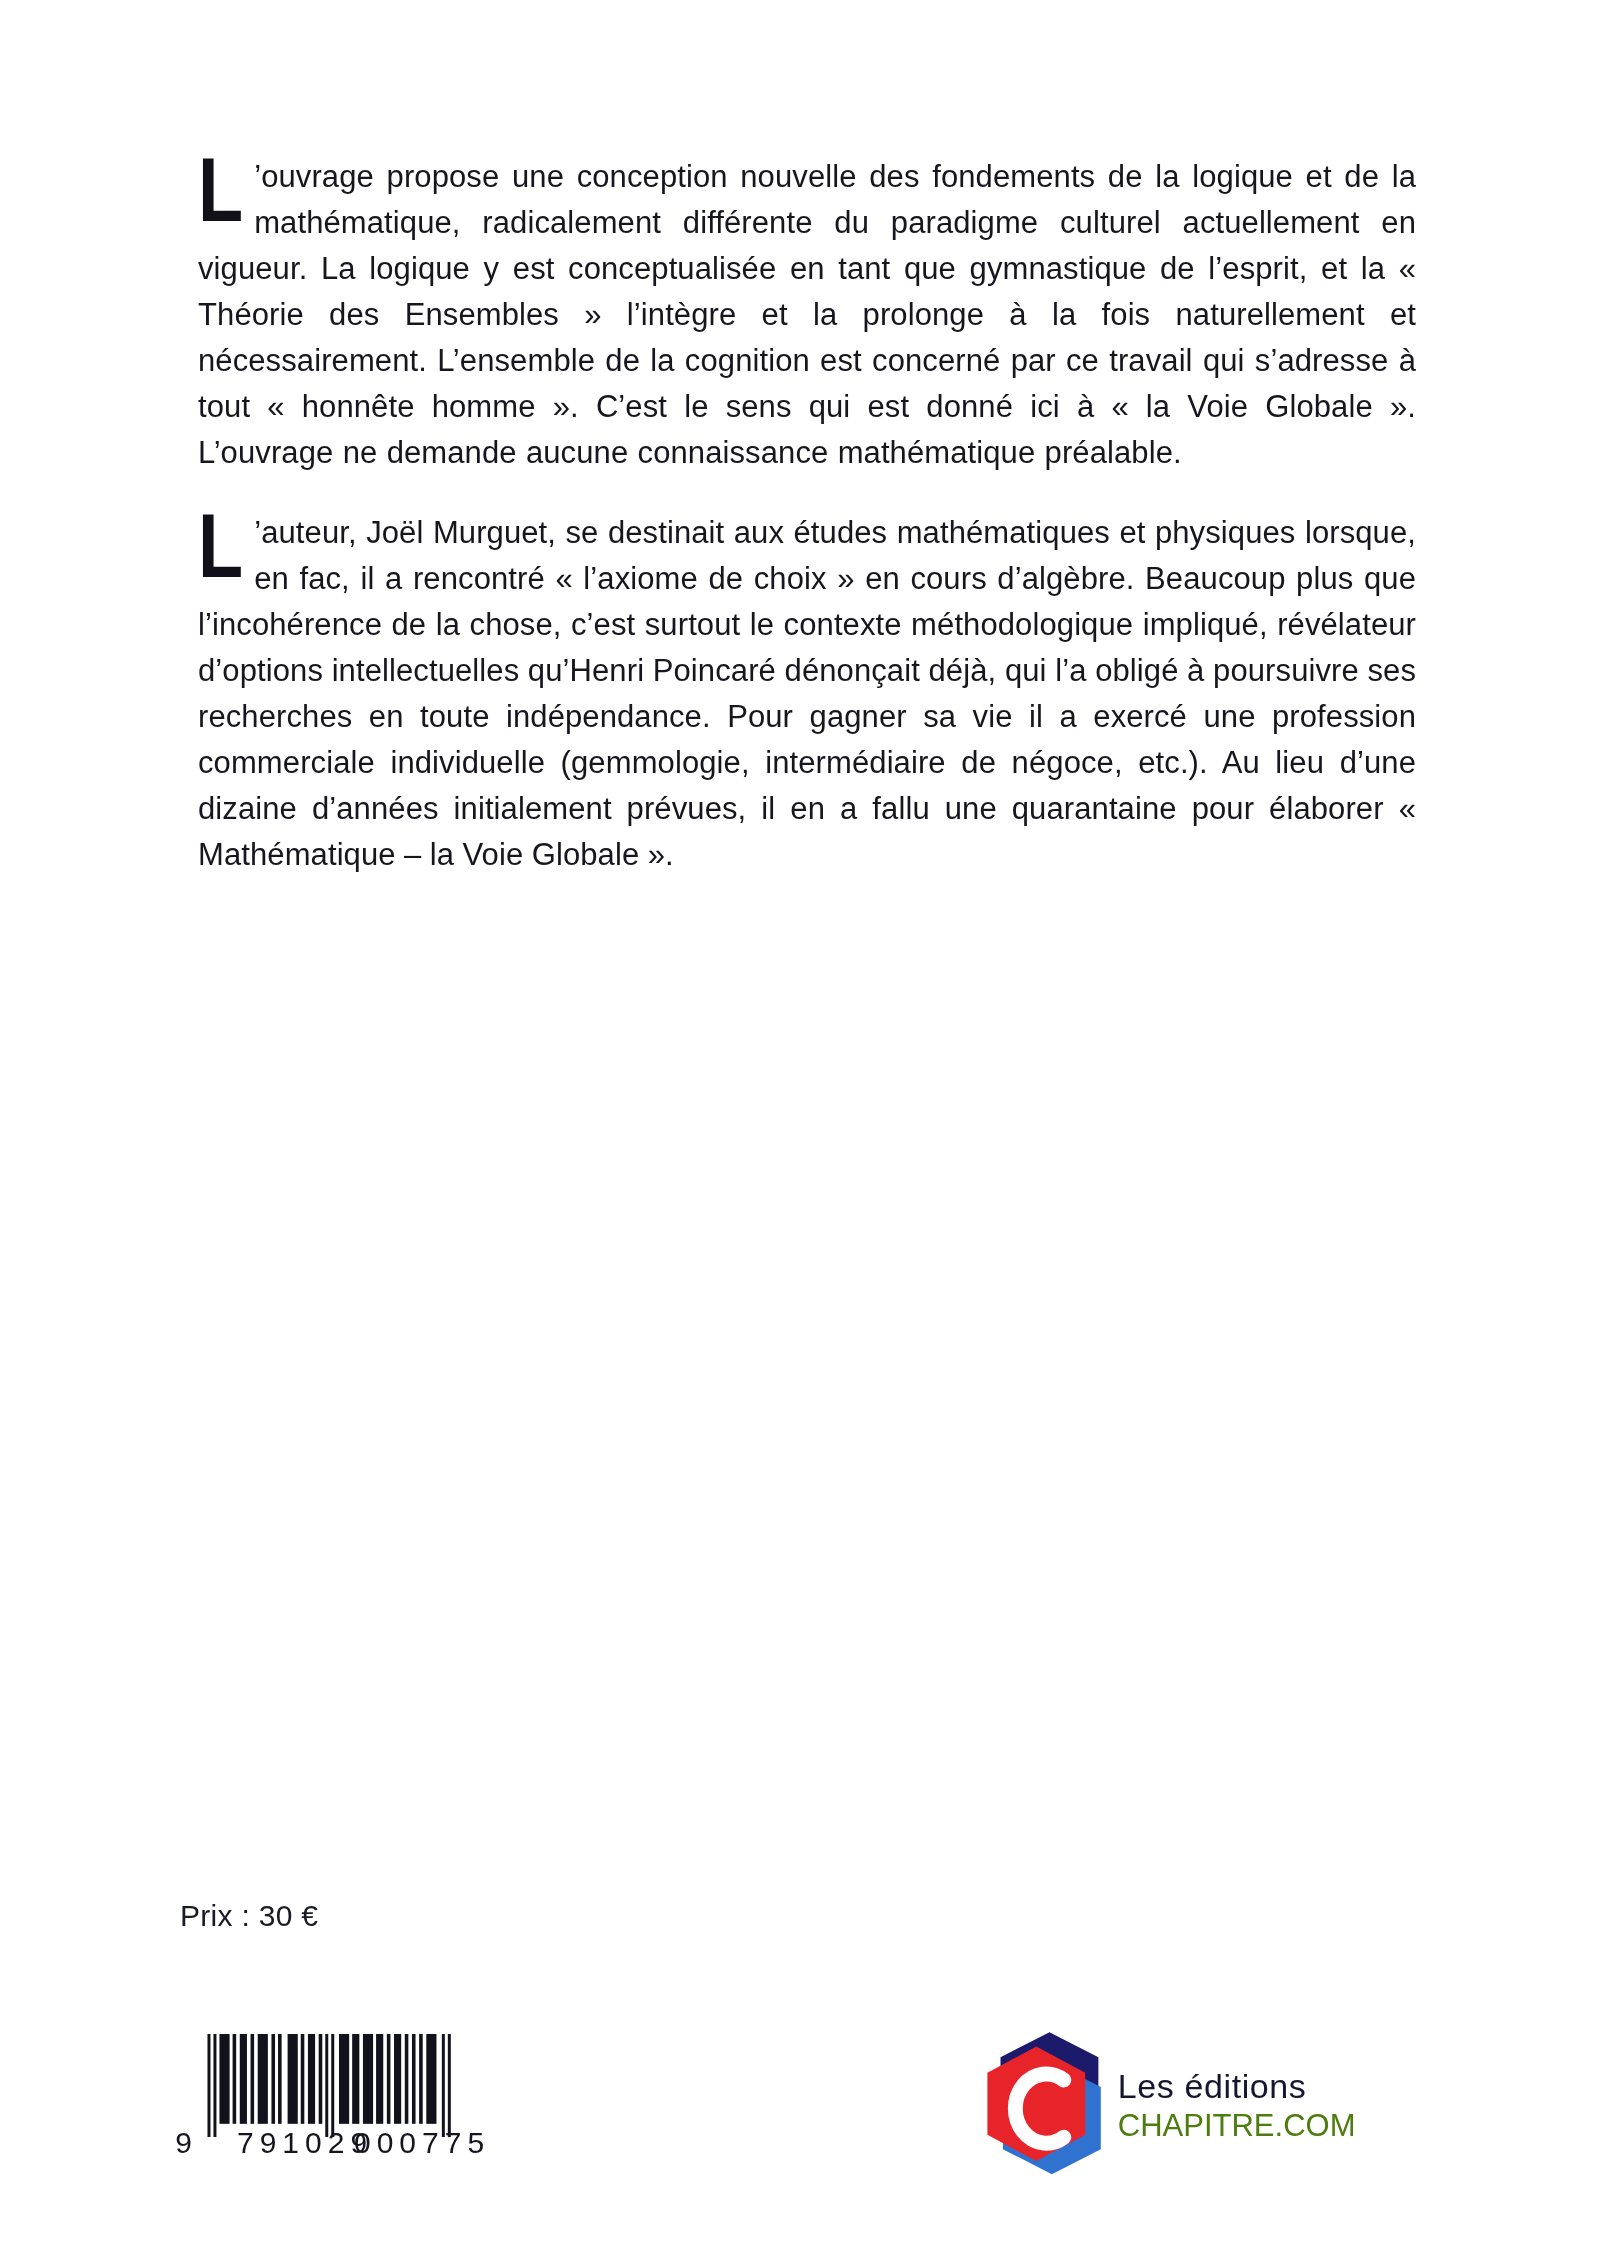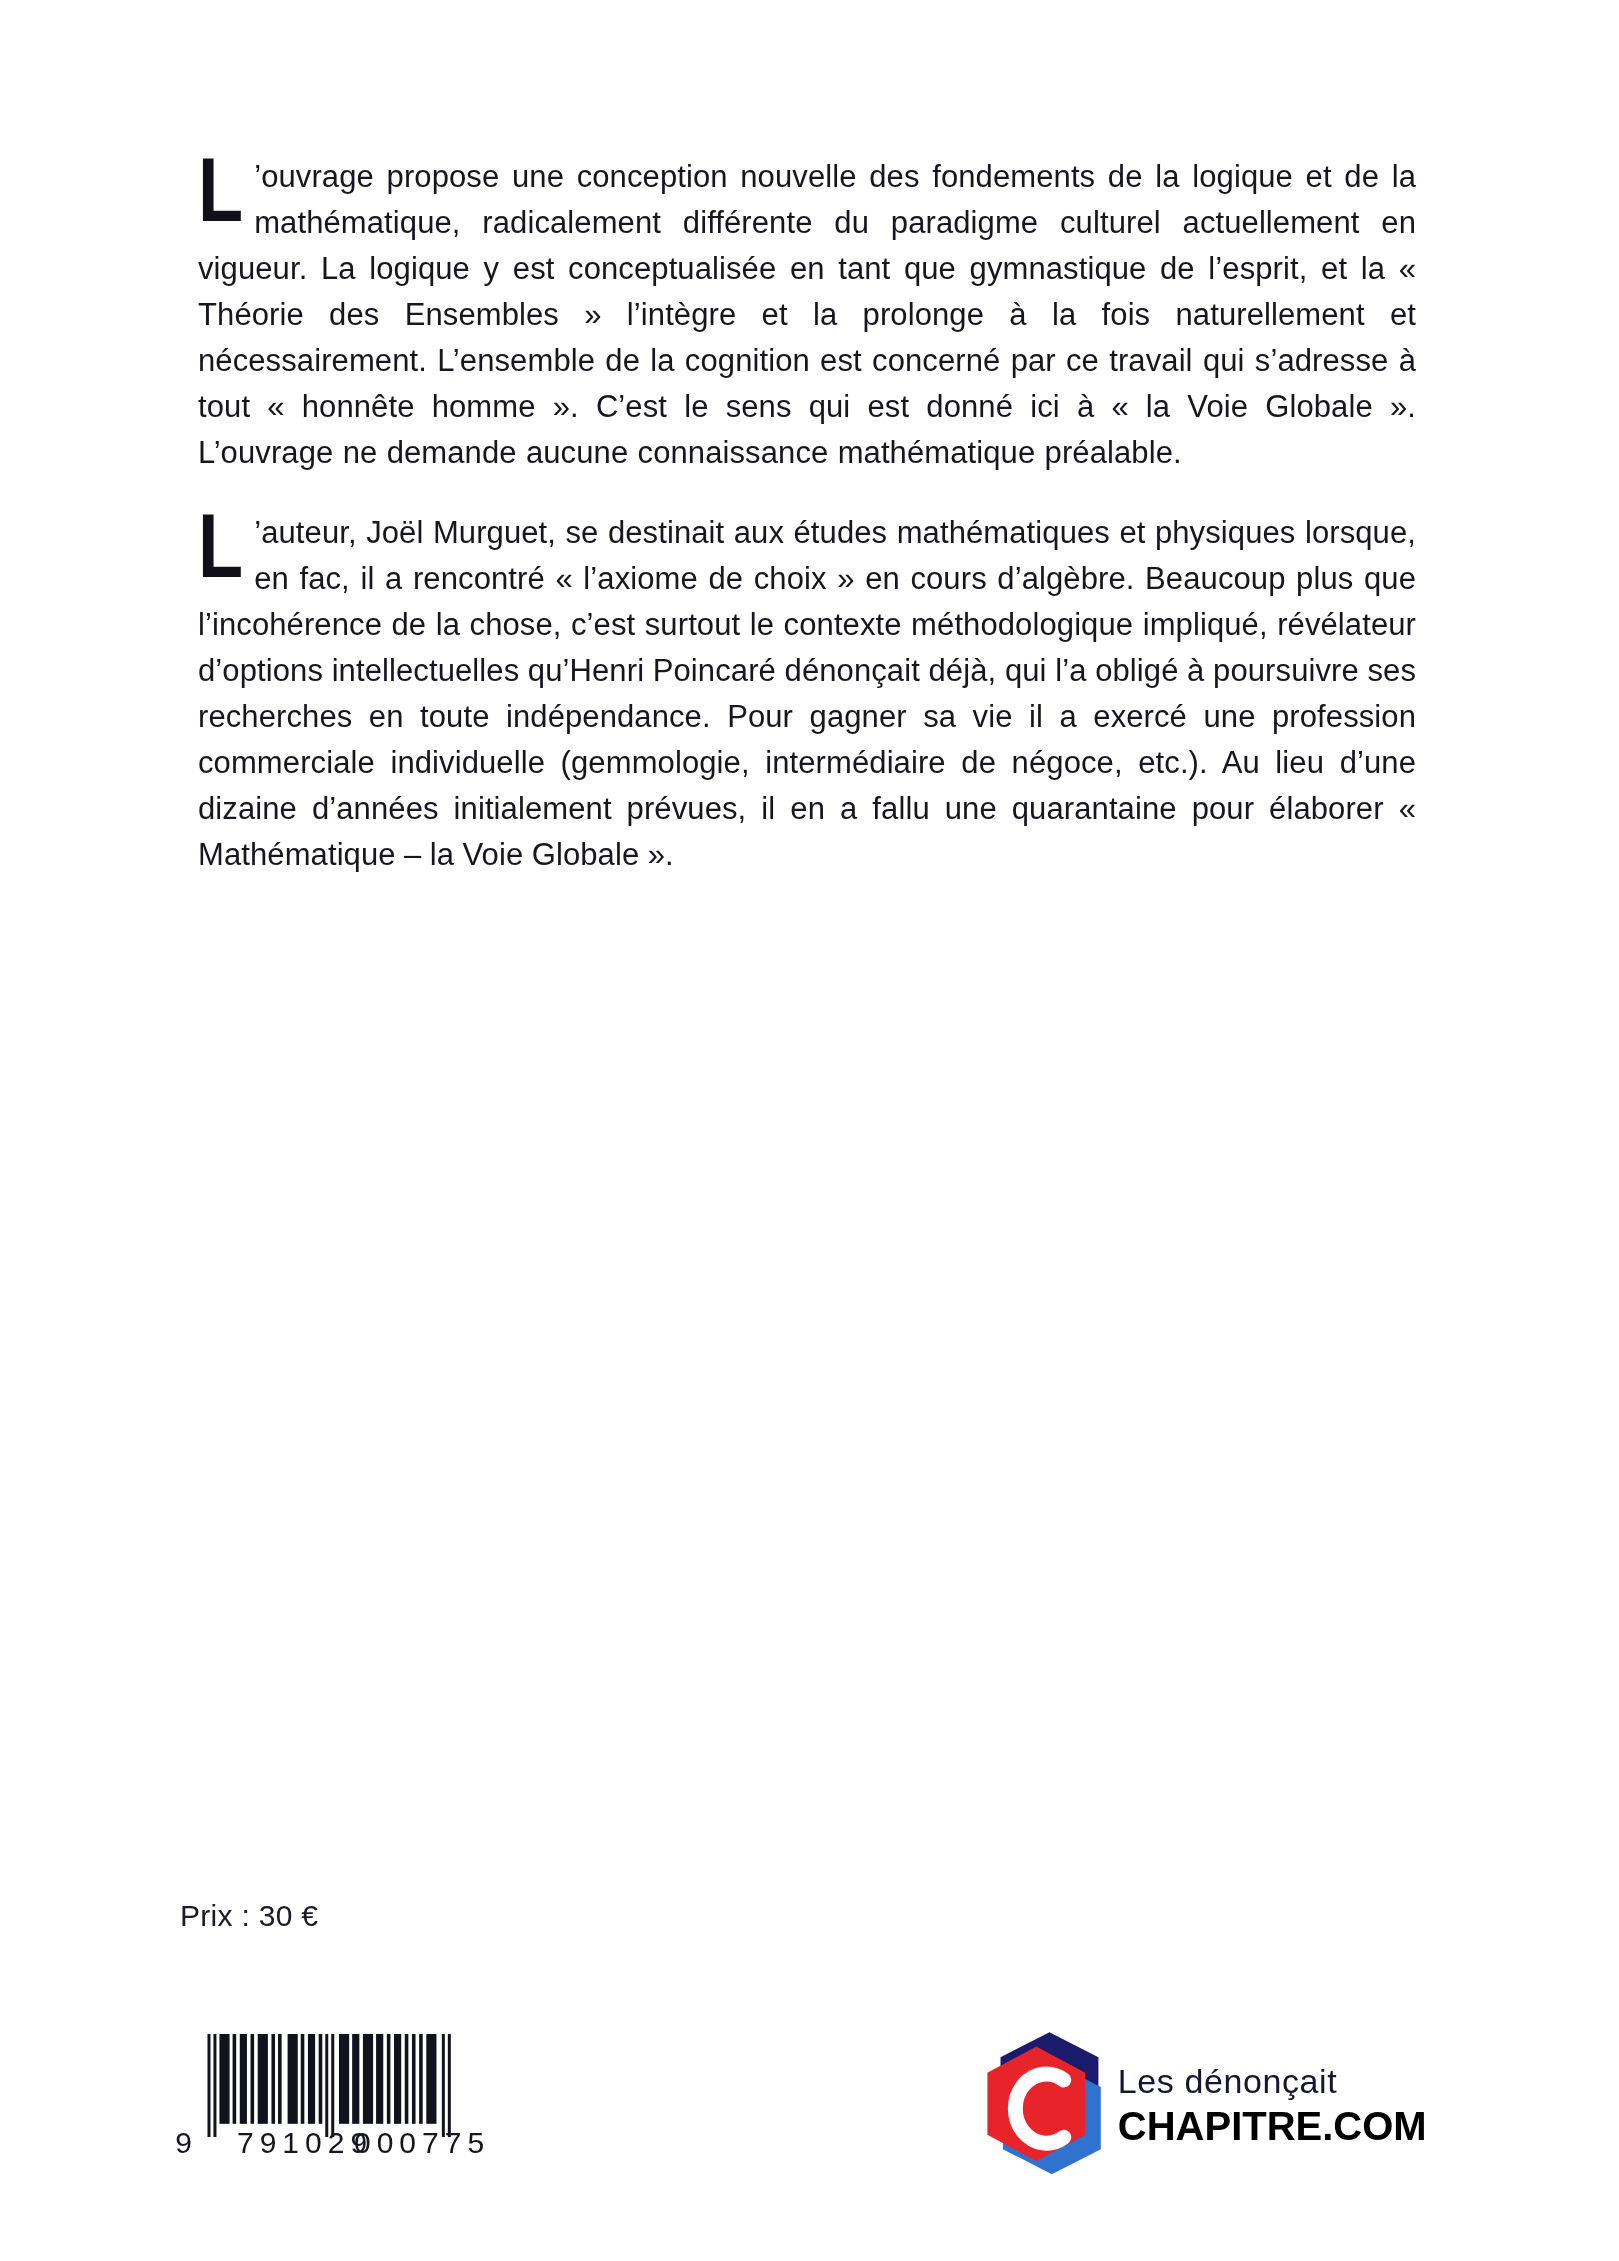--- a/index.html
+++ b/index.html
@@ -124,25 +124,25 @@
     color: #121226;
     line-height: 1;
   }
   .pub-line1 {
     font-size: 34px;
     font-weight: 400;
     letter-spacing: 0.6px;
     color: #161630;
   }
   .pub-line2 {
-    font-size: 40px;
-    font-weight: 700;
+    font-size: 31px;
+    font-weight: 400;
     letter-spacing: 0px;
     margin-top: 7.2px;
-    color: #000000;
+    color: #4d7c0f;
   }
 </style>
 </head>
 <body>
 
 <div class="page">
 
   <div class="blurb">
 
     <p class="para">
@@ -214,20 +214,20 @@
         <polygon points="104,4 186,46 186,150 104,192 22,150 22,46" fill="#2f72d0" transform="translate(26,48)"></polygon>
 
         <polygon points="104,14 186,58 186,162 104,206 22,162 22,58" fill="#e8242b" transform="translate(0,12)"></polygon>
 
         <path d="M 150 82
                  A 52 58 0 1 0 150 178" fill="none" stroke="#ffffff" stroke-width="25" stroke-linecap="round"></path>
       </svg>
     </div>
 
     <div class="publisher-text">
-      <div class="pub-line1">Les dénonçait</div>
+      <div class="pub-line1">Les éditions</div>
       <div class="pub-line2">CHAPITRE.COM</div>
     </div>
 
   </div>
 
 </div>
 
 
 </body></html>

